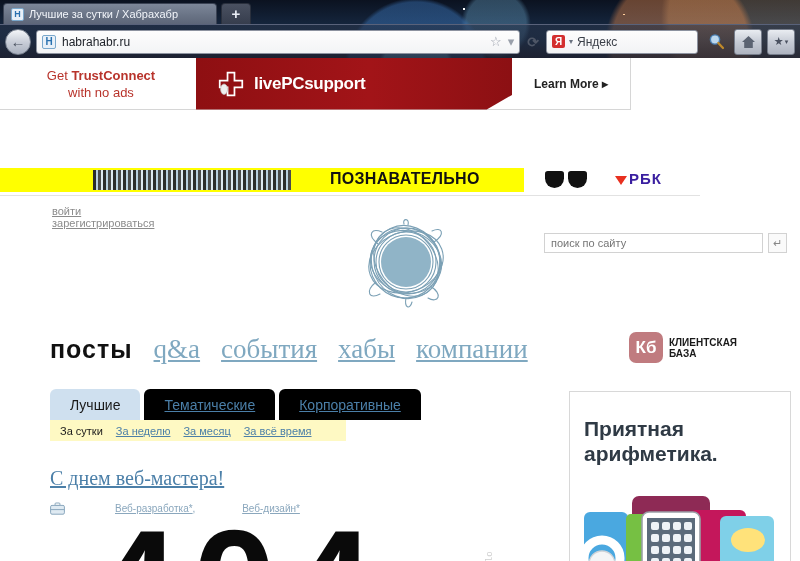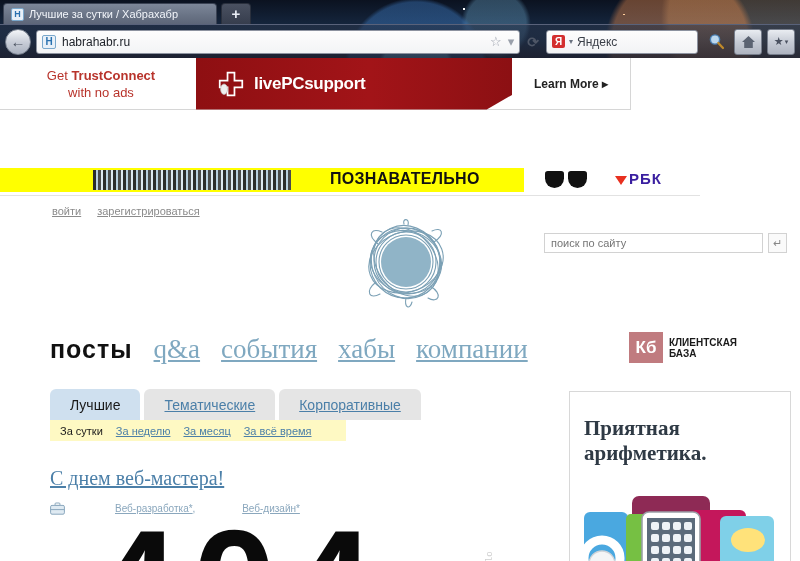--- a/index.html
+++ b/index.html
@@ -179,21 +179,21 @@
     font-size: 15px; font-weight: bold; color: #3a1fa0; letter-spacing: 1px;
   }
   #banner-logo-rbk .tri {
     display: inline-block; width: 0; height: 0; margin-right: 2px;
     border-left: 6px solid transparent; border-right: 6px solid transparent;
     border-top: 9px solid #e8301f; vertical-align: middle;
   }
 
   
   #auth-links {
-    position: absolute; left: 52px; top: 147px; display: flex; gap: 16px; z-index: 3;
+    position: absolute; left: 52px; top: 147px; display: flex; gap: 0; z-index: 3; flex-direction: column;
   }
   #auth-links a {
     font-size: 11px; color: #8b8b8b; text-decoration: underline; cursor: pointer;
   }
 
   
   #site-logo {
     position: absolute; left: 358px; top: 160px; width: 96px; height: 92px; z-index: 3;
   }
 
@@ -222,35 +222,35 @@
     color: #111; text-decoration: none; font-weight: bold;
     font-family: "Liberation Sans", sans-serif; font-size: 25px; letter-spacing: 1px;
   }
 
   
   #kb-ad {
     position: absolute; left: 629px; top: 274px; display: flex; align-items: center; gap: 6px; z-index: 3;
   }
   #kb-logo {
     width: 34px; height: 31px; color: #fff; font-size: 17px; font-weight: bold;
-    display: flex; align-items: center; justify-content: center;
+    display: flex; align-items: center; justify-content: center; border-radius: 7px;
   }
   #kb-text { font-size: 10px; font-weight: bold; color: #1a1a1a; line-height: 11px; }
 
   
   #content-tabs {
     position: absolute; left: 50px; top: 331px; display: flex; gap: 4px; z-index: 3;
   }
   .content-tab {
     height: 31px; padding: 0 20px; border-radius: 6px 6px 0 0;
     display: flex; align-items: center; justify-content: center;
     font-size: 14px; cursor: pointer;
   }
   .content-tab.active { background: #cfe0ef; color: #1a1a1a; }
-  .content-tab:not(.active) { background: #e5e5e5; color: #4b7fa8; text-decoration: underline; }
+  .content-tab:not(.active) { background: #000000; color: #4b7fa8; text-decoration: underline; }
   #subtab-row {
     position: absolute; left: 50px; top: 362px; width: 296px; height: 21px;
     background: #fef9c3; display: flex; align-items: center; gap: 13px;
     padding: 0 10px; z-index: 3;
   }
   .subtab { font-size: 11px; color: #4b7fa8; text-decoration: underline; cursor: pointer; }
   .subtab.active { color: #1a1a1a; text-decoration: none; }
 
   
   #post-title {
@@ -280,21 +280,21 @@
     transform-origin: left top; white-space: nowrap;
   }
 
   
   #sidebar-ad {
     position: absolute; left: 569px; top: 333px; width: 222px; height: 225px;
     background: #fff; border: 1px solid #d8d8d8; overflow: hidden; z-index: 3;
   }
   #sidebar-ad-title {
     margin: 24px 0 0 14px; font-size: 21px; font-weight: bold; color: #2f3a45;
-    line-height: 25px; font-family: Liberation Serif, serif;
+    line-height: 25px; font-family: Liberation Sans, sans-serif;
   }
   #sidebar-ad-image { position: absolute; left: 0; top: 104px; width: 220px; height: 120px; }
 </style>
 </head>
 <body>
 
 <div id="browser-chrome">
   <div id="persona-bg"></div>
 
   <div id="tab-strip">

